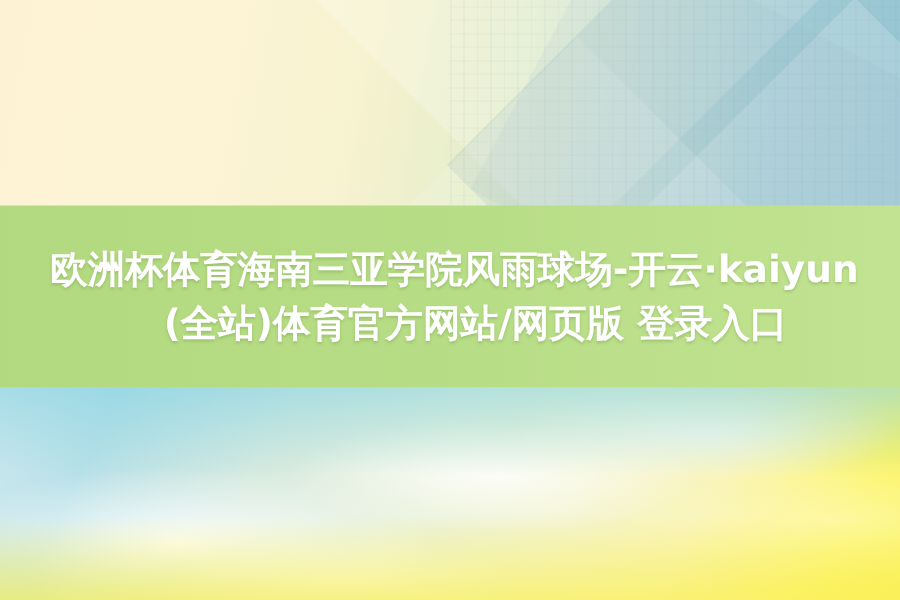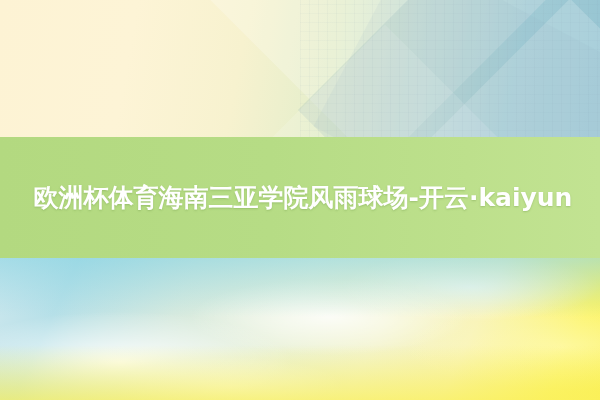--- a/index.html
+++ b/index.html
@@ -155,15 +155,16 @@
   </div>
 
   <div class="sky-section">
     <div class="sky-haze"></div>
     <div class="sky-cyan"></div>
     <div class="sky-yellow"></div>
   </div>
 
   <div class="green-band">
     <div class="headline line1">欧洲杯体育海南三亚学院风雨球场-开云·kaiyun</div>
+    <div class="headline line2">(全站)体育官方网站/网页版 登录入口</div>
   </div>
 
 </div>
 
 </body></html>

